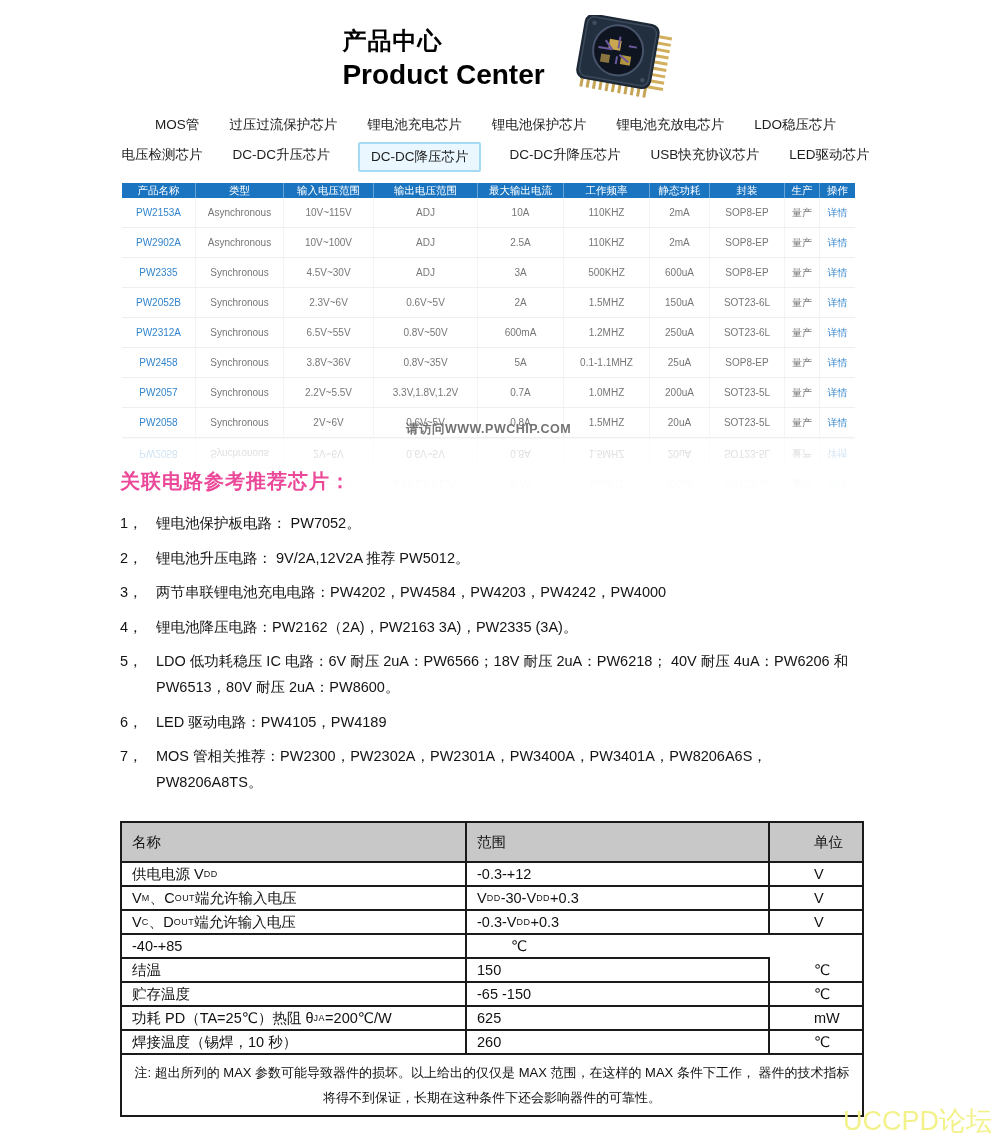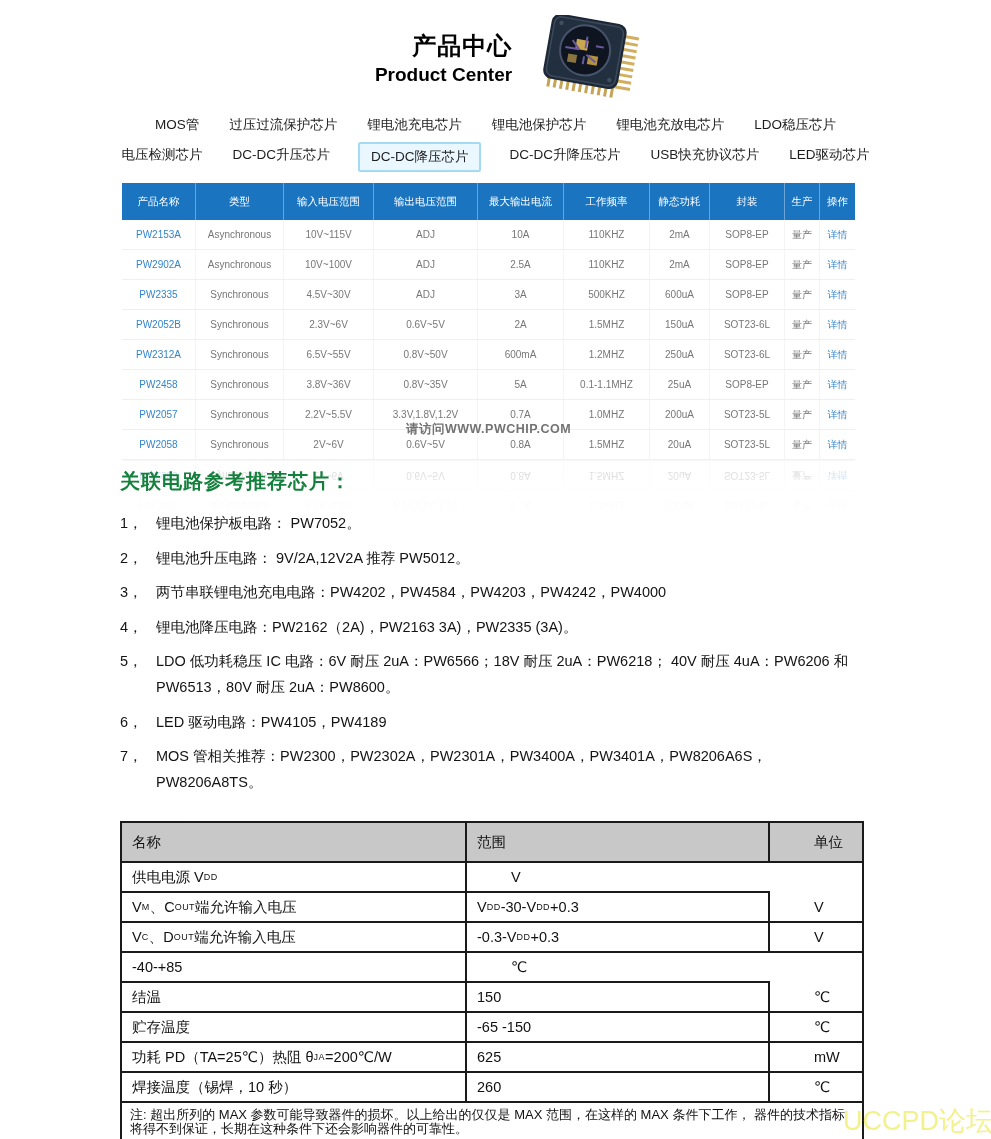--- a/index.html
+++ b/index.html
@@ -3,78 +3,78 @@
 <meta charset="utf-8">
 <style>
   * { margin:0; padding:0; box-sizing:border-box; }
   html,body { width:991px; height:1139px; background:#fff; overflow:hidden;
               font-family:"Liberation Sans","DejaVu Sans",sans-serif; }
   .page { position:relative; width:991px; height:1139px; background:#fff; }
 
   
   .hero { position:absolute; top:10px; left:0; width:100%; height:96px;
           display:flex; align-items:center; justify-content:center; gap:48px; }
-  .hero-titles { text-align:right; transform:translateX(30px); }
+  .hero-titles { text-align:left; transform:translateX(30px); }
   .hero-zh { font-size:24px; font-weight:800; color:#000; letter-spacing:1px; }
-  .hero-en { font-size:19px; font-weight:800; color:#000; margin-top:2px; }
+  .hero-en { font-size:28px; font-weight:800; color:#000; margin-top:2px; }
 
   
   .nav-row { position:absolute; left:0; width:100%; display:flex;
              justify-content:center; gap:26px; font-size:13.5px; color:#1d1d1d; }
   .nav-row-1 { top:112px; }
   .nav-row-2 { top:142px; }
   .nav-item { cursor:pointer; white-space:nowrap; padding:4px 2px; }
   .nav-item.active { background:#eaf7fe; border:2px solid #a5daf3; border-radius:2px;
                      padding:4px 11px; }
 
   
   .ptable { position:absolute; top:183px; left:122px; width:733px; font-size:10px; }
   .prow { display:grid;
           grid-template-columns:74px 88px 90px 104px 86px 86px 60px 75px 35px 35px; }
   .prow > div { display:flex; align-items:center; justify-content:center;
                 text-align:center; }
-  .phead { background:#1b74c0; color:#fff; height:37px; font-size:10.5px; }
+  .phead { background:#1b74c0; color:#fff; height:15px; font-size:10.5px; }
   .phead > div { border-right:1px solid rgba(255,255,255,0.35); }
   .phead > div:last-child { border-right:none; }
   .pbody .prow { height:30px; color:#777; border-bottom:1px solid #efefef; }
   .pbody .prow > div { border-right:1px solid #f4f4f4; }
   .pbody .prow > div:last-child { border-right:none; }
   .cell-link { color:#3385cc; cursor:pointer; }
   .refl-wrap { position:relative; height:52px; overflow:hidden; }
   .refl-row { height:25px; transform:scaleY(-1); color:#777; }
   .refl-1 { opacity:0.38; }
   .refl-2 { opacity:0.16; }
   .refl-fade { position:absolute; inset:0;
                background:linear-gradient(rgba(255,255,255,0.15),rgba(255,255,255,0.95)); }
   .ptable-watermark { position:absolute; left:0; right:0; top:238px; text-align:center;
                       font-size:12.5px; font-weight:700; color:#737373; letter-spacing:0.5px; }
 
   
   .sec-heading { position:absolute; left:120px; font-size:20px; font-weight:800;
-                 color:#15803d; letter-spacing:1px; }
+                 color:#ec4899; letter-spacing:1px; }
   .h-related { top:468px; }
   .h-max { top:818px; }
 
   
   .rel-list { position:absolute; top:510px; left:120px; width:752px;
               font-size:14.5px; color:#141414; }
   .rel-item { display:flex; margin-bottom:8.5px; line-height:26px; }
   .rel-num { width:36px; flex:none; }
   .rel-text { flex:1; }
 
   
   .mtable { position:absolute; top:821px; left:120px; width:744px;
             border:2px solid #1a1a1a; border-bottom:none; font-size:14.5px; color:#111; }
   .mrow { display:grid; grid-template-columns:345px 303px auto; }
   .mrow > div { border-bottom:2px solid #1a1a1a; border-right:2px solid #1a1a1a;
-                padding:0 10px; display:flex; align-items:center; height:30px; }
+                padding:0 10px; display:flex; align-items:center; height:24px; }
   .mrow > div:last-child { border-right:none;padding-left:44px; }
   .mhead > div { background:#c8c8c8; height:40px; }
   .mnote { border-bottom:2px solid #1a1a1a; padding:5px 8px; font-size:13px;
-           line-height:14px; color:#111; }
+           line-height:25px; color:#111;text-align:center; }
   .sc { font-size:0.62em; letter-spacing:0.5px; }
 
   
   .footer-mark { position:absolute; right:-2px; bottom:0px; font-size:27px;
                  color:#f3f18a; white-space:nowrap; }
 
   
   .chip-box { width:116px; height:86px; }
 </style>
 </head>
@@ -310,20 +310,21 @@
   <div class="sec-heading h-max">MAX 参数</div>
 
   <div class="mtable">
     <div class="mrow mhead">
       <div>名称</div>
       <div>范围</div>
       <div>单位</div>
     </div>
     <div class="mrow">
       <div>供电电源 V<span class="sc">DD</span></div>
+      <div>-0.3-+12</div>
       <div>V</div>
     </div>
     <div class="mrow">
       <div>V<span class="sc">M</span>、C<span class="sc">OUT</span> 端允许输入电压</div>
       <div>V<span class="sc">DD</span>-30-V<span class="sc">DD</span>+0.3</div>
       <div>V</div>
     </div>
     <div class="mrow">
       <div>V<span class="sc">C</span>、D<span class="sc">OUT</span> 端允许输入电压</div>
       <div>-0.3-V<span class="sc">DD</span>+0.3</div>

